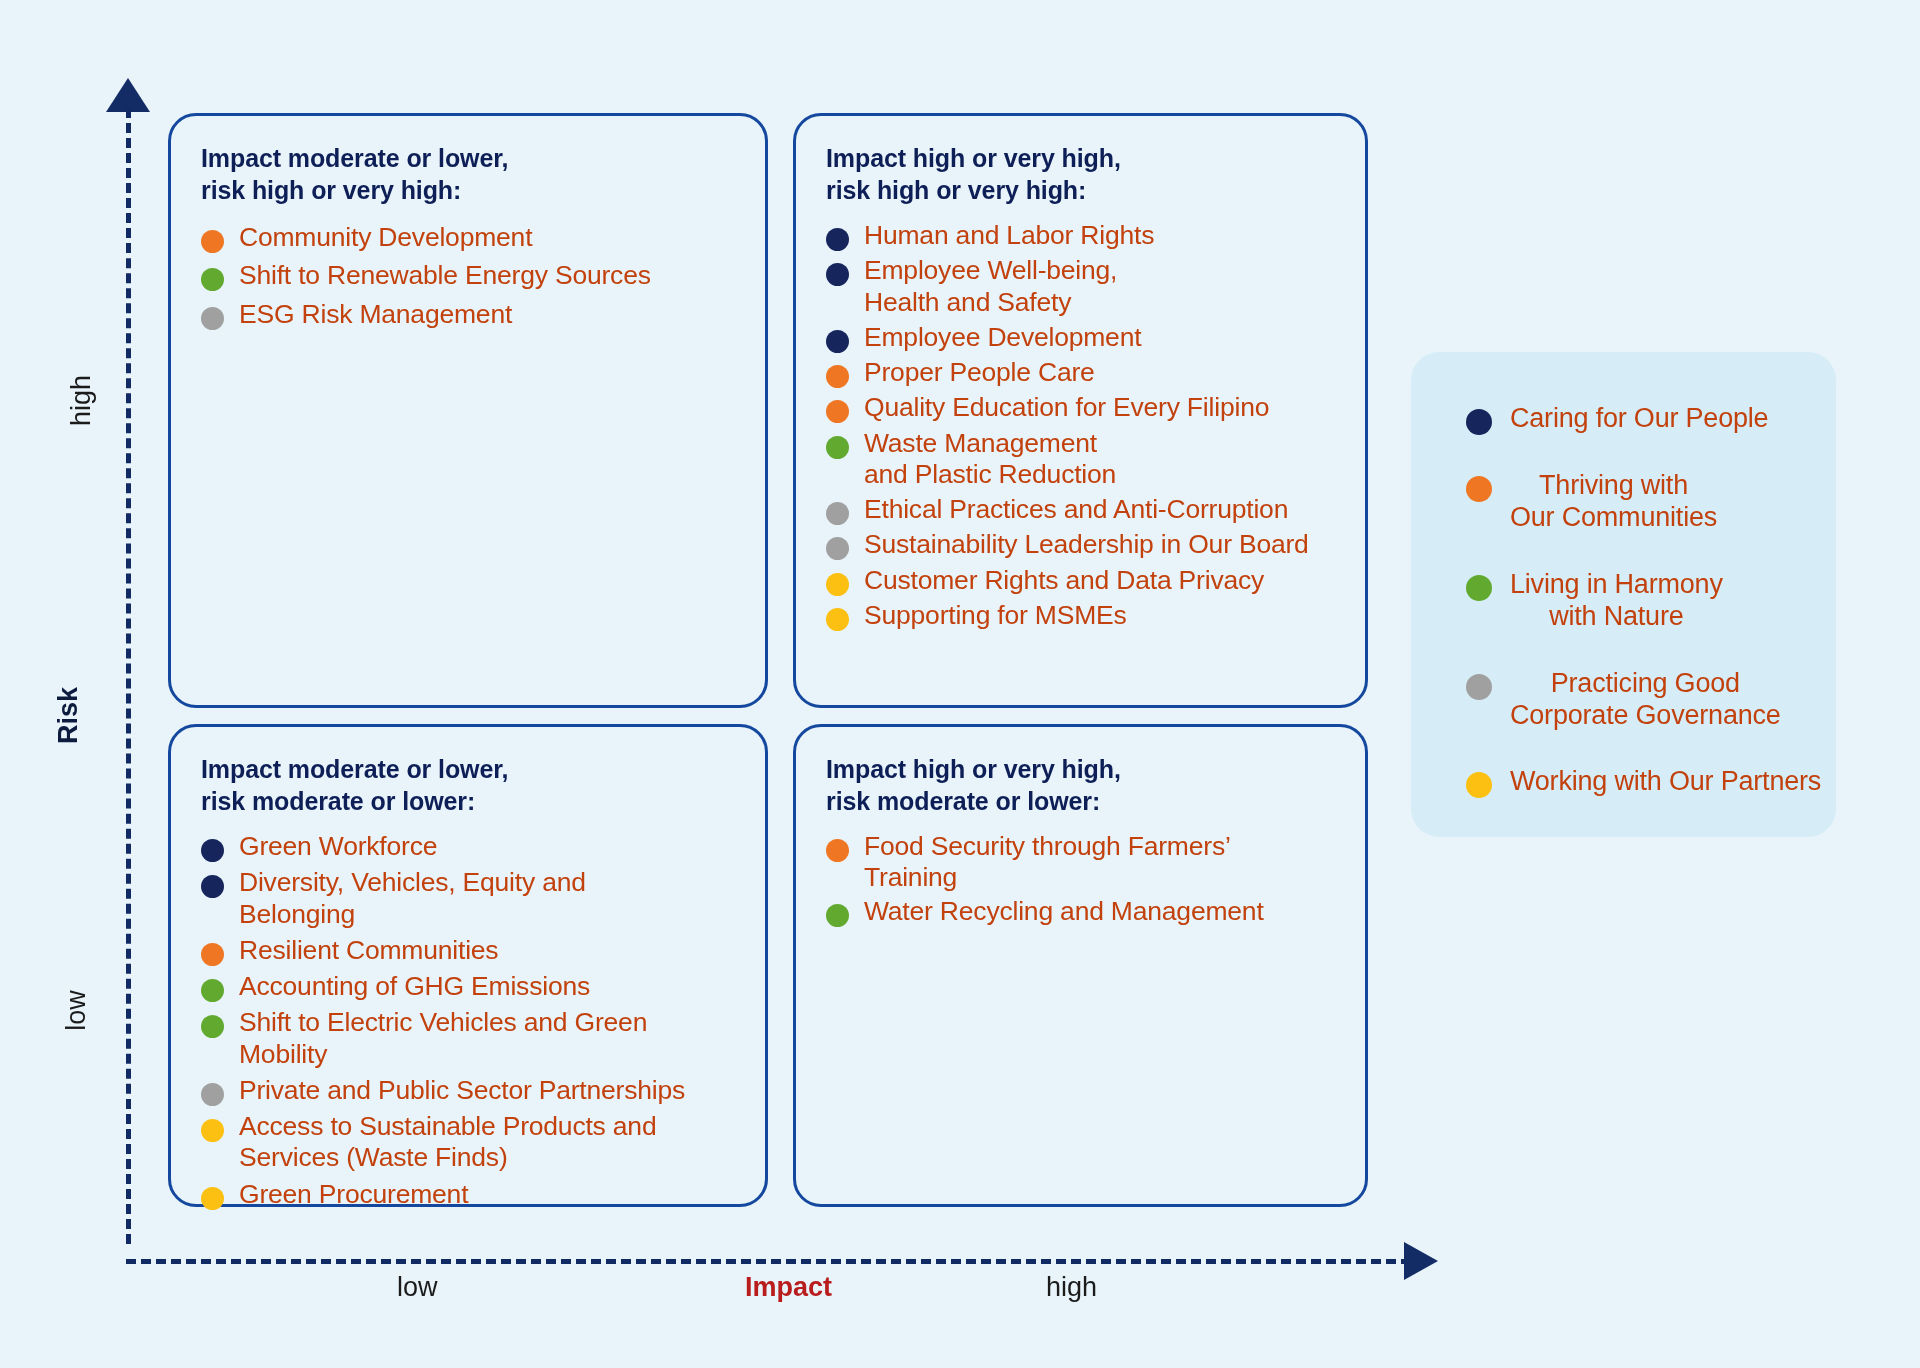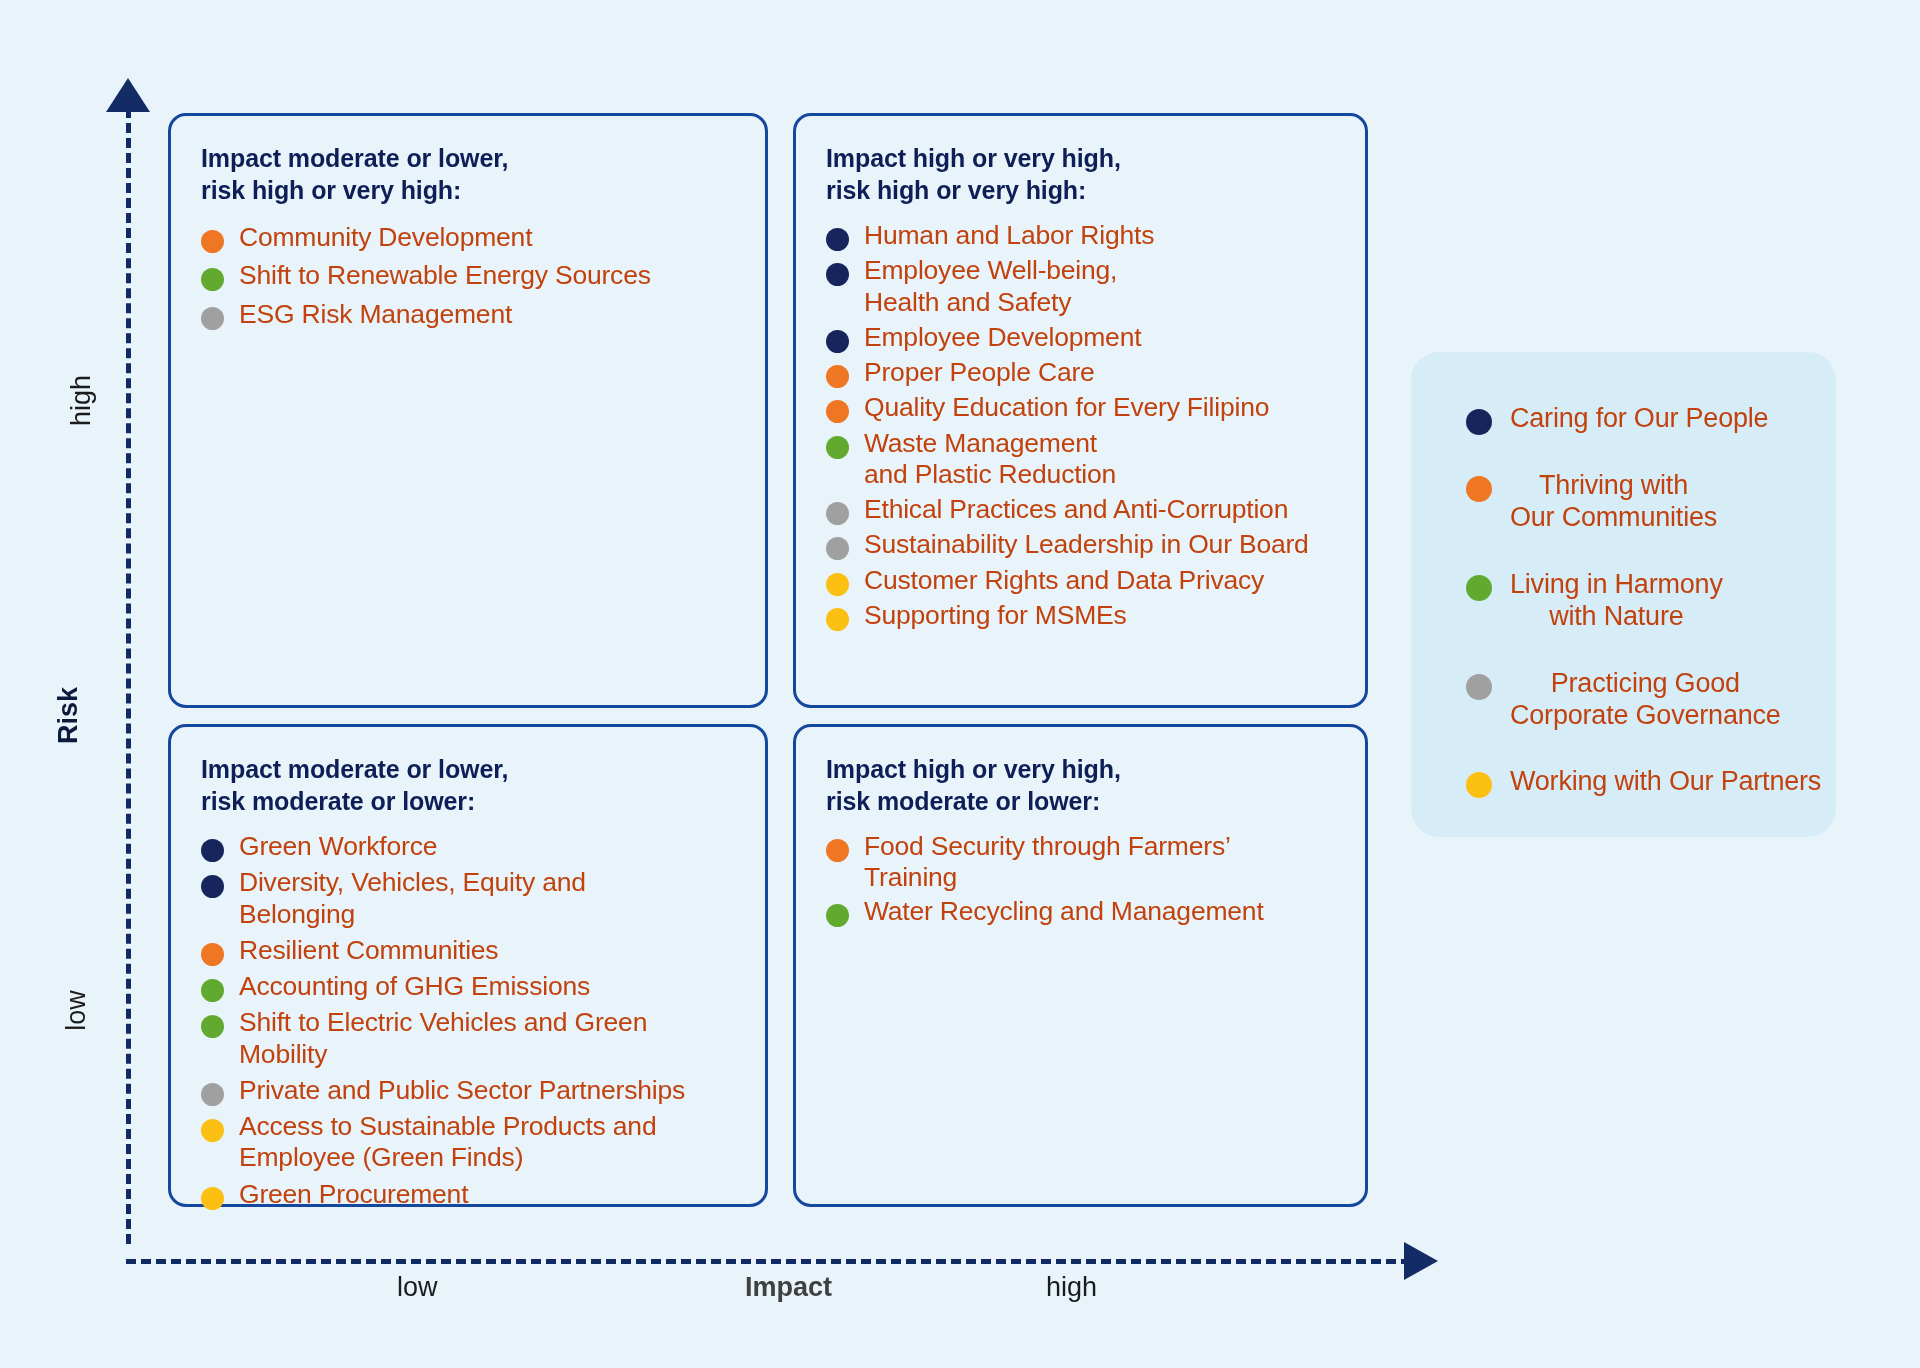--- a/index.html
+++ b/index.html
@@ -46,28 +46,28 @@
   .y-axis-title{
     position:absolute; left:40px; top:700px;
     transform:rotate(-90deg); transform-origin:center center;
     font-size:27px; font-weight:bold; color:#0d1b3e; white-space:nowrap;
   }
   .x-tick{position:absolute; top:1272px; font-size:27px; color:#1b1b1b;}
   .x-tick.low{left:397px;}
   .x-tick.high{left:1046px;}
   .x-axis-title{
     position:absolute; top:1272px; left:745px;
-    font-size:27px; font-weight:bold; color:#404040;
+    font-size:27px; font-weight:bold; color:#b91c1c;
   }
 
   
   .quad{
     position:absolute;
     border:3px solid #14479e;
-    border-radius:18px;
+    border-radius:28px;
     background:transparent;
     box-sizing:border-box;
     padding:26px 42px 18px 30px;
   }
   #quad-tl{left:168px; top:113px; width:600px; height:595px;}
   #quad-tr{left:793px; top:113px; width:575px; height:595px;}
   #quad-bl{left:168px; top:724px; width:600px; height:483px;}
   #quad-br{left:793px; top:724px; width:575px; height:483px;}
 
   .quad-title{
@@ -268,21 +268,21 @@
         <li>
           <span class="dot" style="background: rgb(160, 160, 160);"></span>
           <span class="item-text">
             <span class="ln">Private and Public Sector Partnerships</span>
           </span>
         </li>
         <li>
           <span class="dot" style="background: rgb(252, 192, 18);"></span>
           <span class="item-text">
             <span class="ln">Access to Sustainable Products and</span>
-            <span class="ln">Employee (Green Finds)</span>
+            <span class="ln">Services (Waste Finds)</span>
           </span>
         </li>
         <li>
           <span class="dot" style="background: rgb(252, 192, 18);"></span>
           <span class="item-text">
             <span class="ln">Green Procurement</span>
           </span>
         </li>
       </ul>
   </div>

